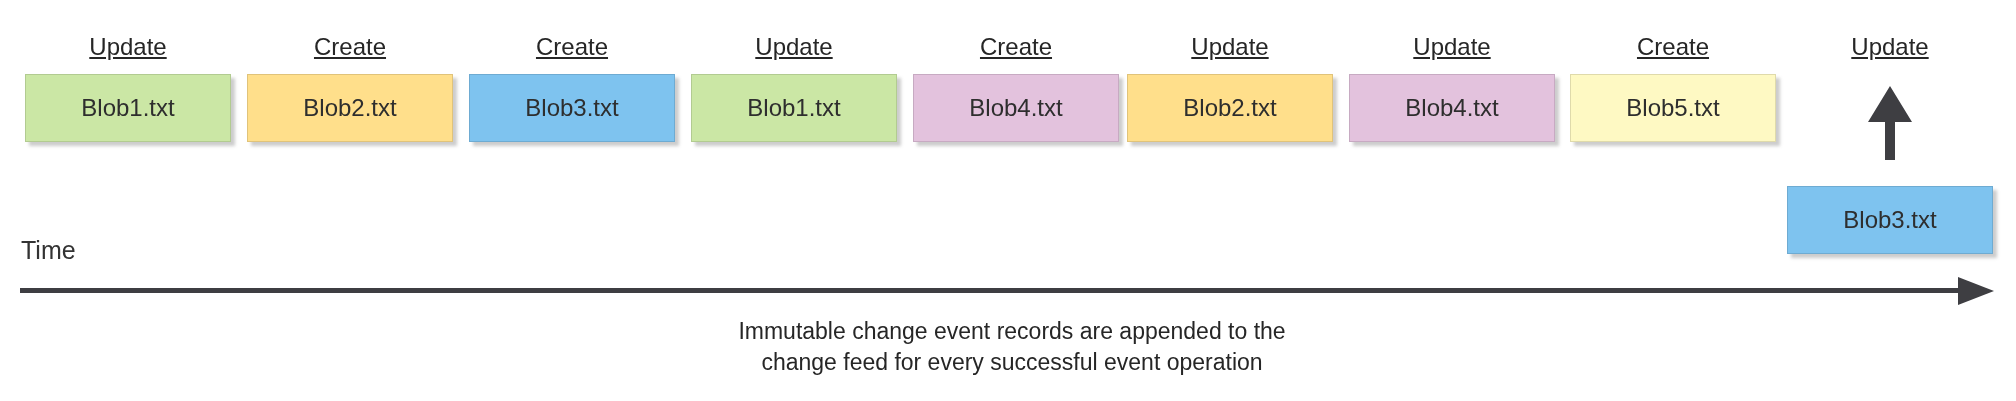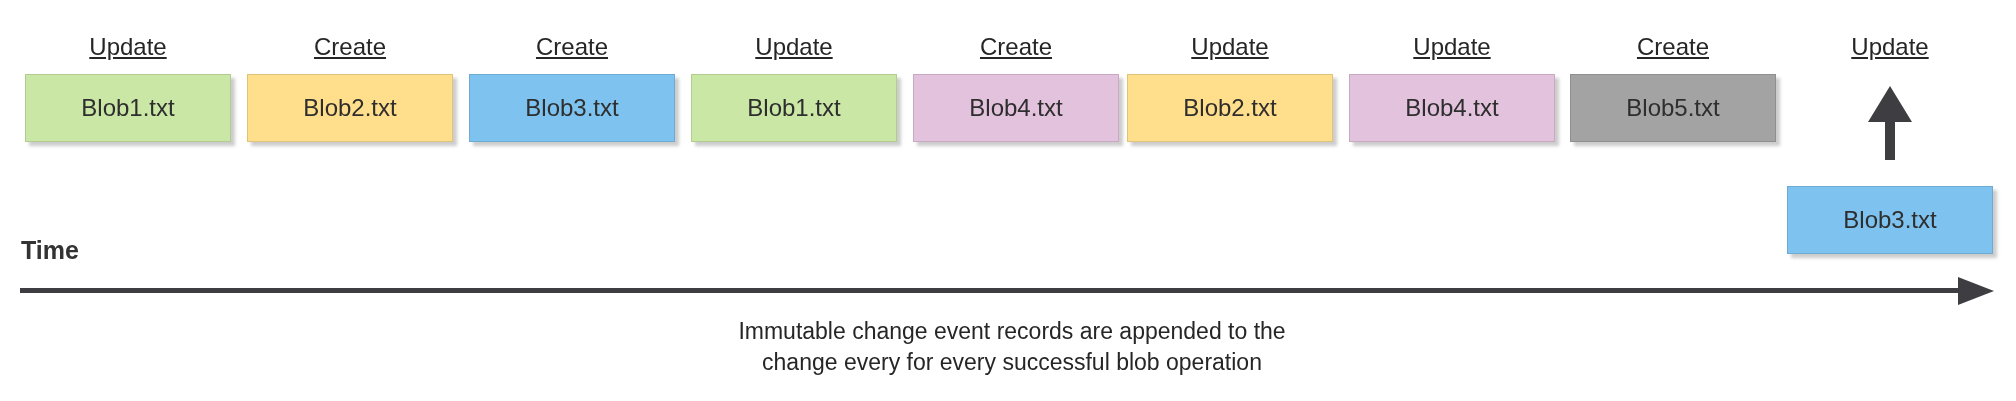--- a/index.html
+++ b/index.html
@@ -56,21 +56,21 @@
     top: 56px;
     transform: translateX(-50%);
     width: 44px;
     height: 74px;
   }
   .time-label {
     position: absolute;
     left: 21px;
     top: 236px;
     font-size: 25px;
-    font-weight: bold;
+    font-weight: normal;
     color: #333333;
   }
   .timeline-line {
     position: absolute;
     left: 20px;
     top: 288px;
     width: 1944px;
     height: 5px;
   }
   .timeline-arrowhead {
@@ -145,37 +145,37 @@
 
   <div class="col c6">
     <div class="op-label">Update</div>
     <div class="blob-box" style="background-color: rgb(227, 194, 221);">
       <span>Blob4.txt</span>
     </div>
   </div>
 
   <div class="col c7">
     <div class="op-label">Create</div>
-    <div class="blob-box" style="background-color: #a3a3a3; text-align: right;">
+    <div class="blob-box" style="background-color: #fef9c3; text-align: right;">
       <span>Blob5.txt</span>
     </div>
   </div>
 
   <div class="col c8">
     <div class="op-label">Update</div>
     <svg class="up-arrow" viewBox="0 0 44 74" xmlns="http://www.w3.org/2000/svg">
       <polygon points="22,0 44,36 27,36 27,74 17,74 17,36 0,36" fill="#3e3e42"></polygon>
     </svg>
     <div class="blob-box pending" style="background-color: rgb(126, 195, 239);">
       <span>Blob3.txt</span>
     </div>
   </div>
 
   <div class="time-label">Time</div>
   <div class="timeline-line" style="background-color: rgb(62, 62, 66);"></div>
   <div class="timeline-arrowhead" style="border-left-color: rgb(62, 62, 66);"></div>
 
   <div class="caption">
     <div>Immutable change event records are appended to the</div>
-    <div>change every for every successful blob operation</div>
+    <div>change feed for every successful event operation</div>
   </div>
 
 </div>
 
 </body></html>

